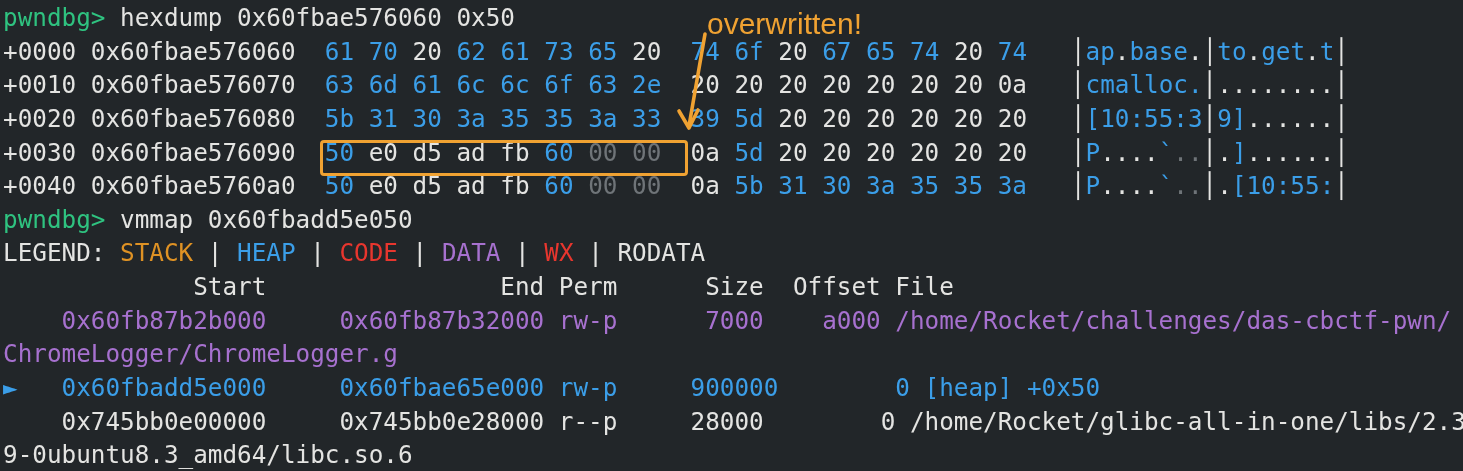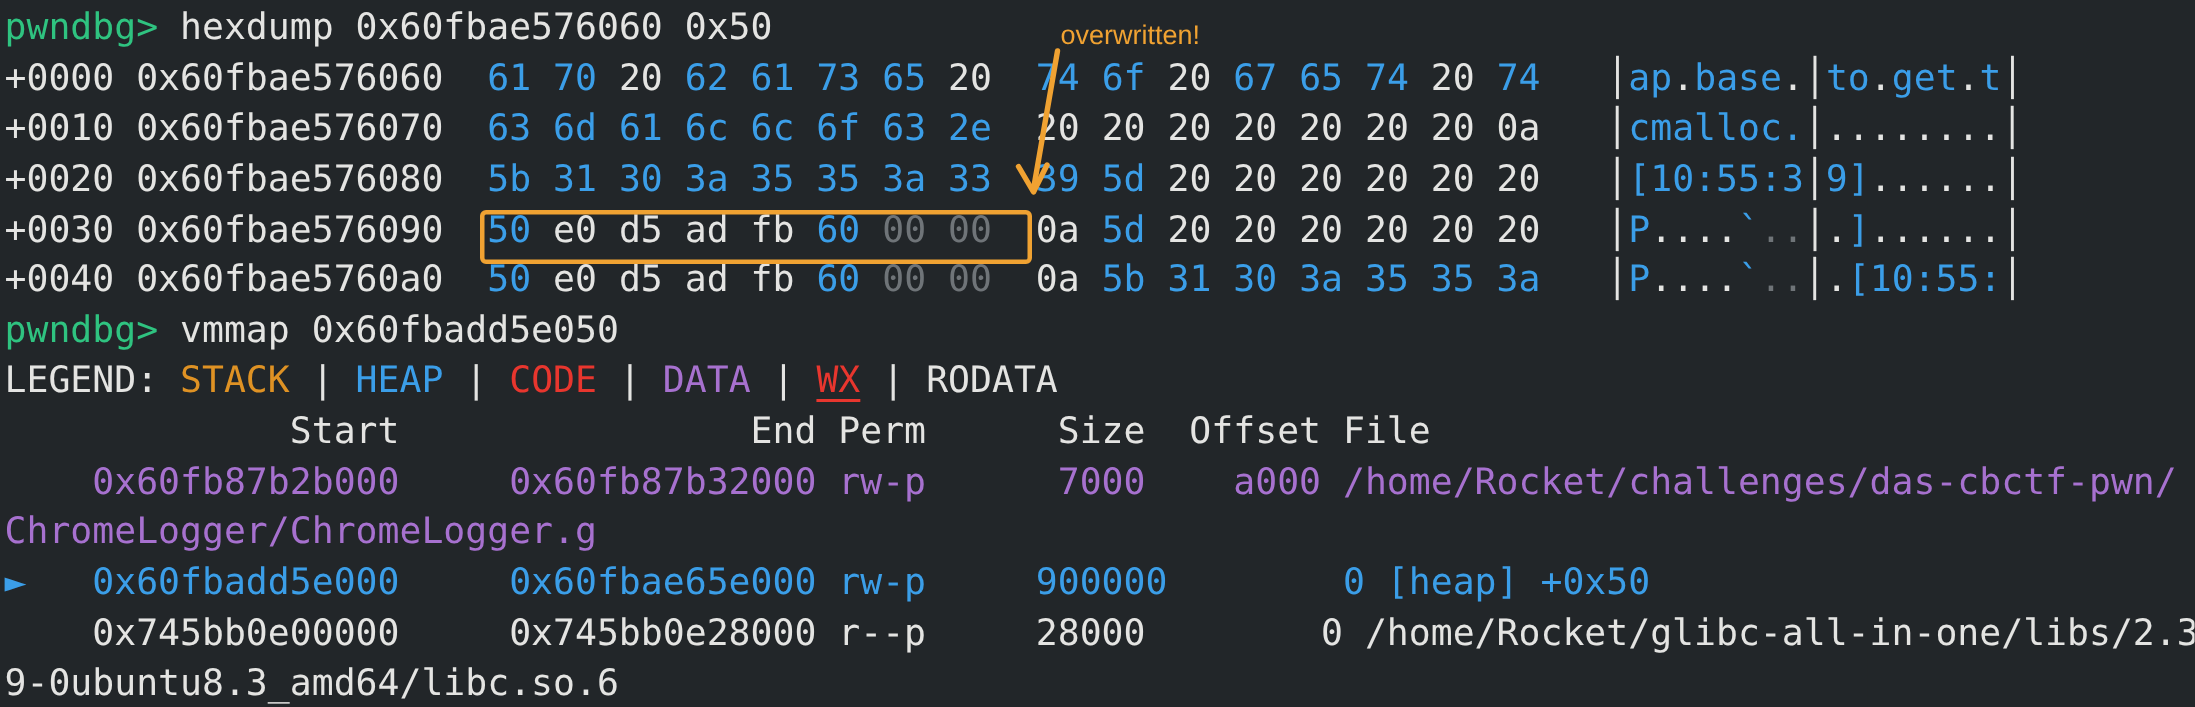--- a/index.html
+++ b/index.html
@@ -21,36 +21,36 @@
     padding:1px 0 0 3px;
     white-space:pre;
   }
   .tline{ white-space:pre; height:33.64px; }
   .c-white { color:var(--white); }
   .c-blue  { color:var(--blue); }
   .c-gray  { color:var(--gray);margin-top:48px; }
   .c-green { color:var(--green); }
   .c-orange{ color:var(--stack_orange); }
   .c-red   { color:var(--red); }
-  .c-red_ul{ color:var(--red); text-decoration:underline; text-decoration-thickness:2px; text-underline-offset:5px; }
+  .c-red_ul{ color:var(--red); text-decoration-thickness:2px; text-underline-offset:5px; }
   .c-purple{ color:var(--purple); }
 
   #overwritten-box{
     position:absolute;
     left:320px; top:140px;
     width:362px; height:30px;
     border:3px solid var(--annot_orange);
     border-radius:4px;
     pointer-events:none;
   }
   #annotation-label{
     position:absolute;
     left:707px; top:7px;
     font-family:"Liberation Sans", sans-serif;
-    font-size:18px;
+    font-size:30px;
     font-weight:500;
     color:var(--annot_orange);
     white-space:nowrap;
   }
   #annotation-arrow{
     position:absolute;
     left:660px; top:26px;
     pointer-events:none;
   }
 </style>

